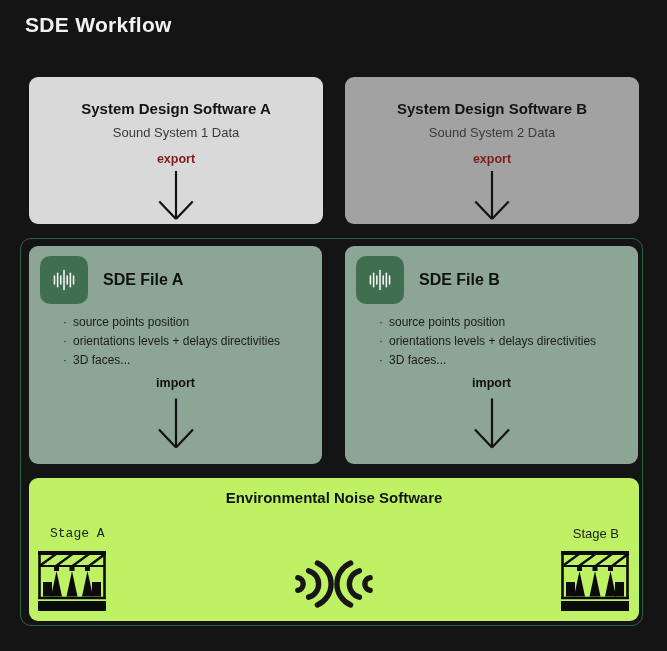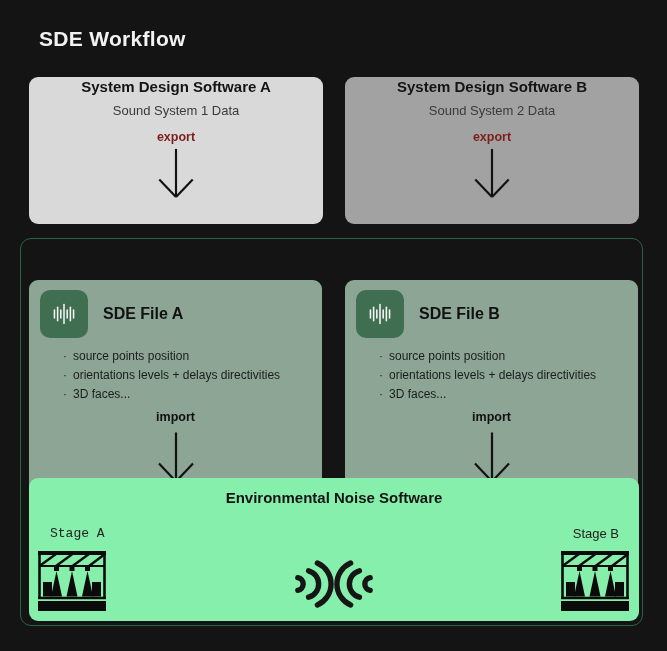--- a/index.html
+++ b/index.html
@@ -2,42 +2,42 @@
 <html><head>
 <meta charset="utf-8">
 <style>
   html,body { margin:0; padding:0; background:#141414; }
   .canvas {
     position:relative; width:667px; height:651px; overflow:hidden;
     background:#141414;
     font-family:"Liberation Sans", sans-serif;
   }
   .page-title {
-    position:absolute; left:25px; top:13px; margin:14px;
+    position:absolute; left:25px; top:13px; margin:0;
     font-size:21px; font-weight:bold; color:#f2f2f2; letter-spacing:0.3px;
   }
   
   .design-box {
     position:absolute; top:77px; width:294px; height:147px;
     border-radius:9px; text-align:center;
   }
   .box-a { left:29px; background:#d9d9d9; }
   .box-b { left:345px; background:#a2a2a2; }
-  .d-title { font-weight:bold; font-size:15px; color:#141414; padding-top:1px; }
+  .d-title { font-weight:bold; font-size:15px; color:#141414; padding-top:23px; }
   .d-sub   { font-size:13px; color:#3a3a3a; margin-top:8px; }
   .action-label { font-weight:bold; font-size:12.5px; color:#7f1d1d; margin-top:12px; }
   .down-arrow { display:block; margin:3px auto 0 auto; }
   
   .group-outline {
     position:absolute; left:20px; top:238px; width:623px; height:388px;
     border:1.5px solid #2b6144; border-radius:11px; box-sizing:border-box;
   }
   .sde-box {
     position:absolute; top:7px; width:293px; height:218px;
-    background:#8ca594; border-radius:9px;margin-top:34px;
+    background:#8ca594; border-radius:9px;
   }
   .sde-a { left:8px; }
   .sde-b { left:324px; }
   .sde-header {
     position:absolute; left:11px; top:10px;
     display:flex; align-items:center; gap:15px;
   }
   .wave-icon {
     width:48px; height:48px; background:#3f6e50; border-radius:10px;
     display:flex; align-items:center; justify-content:center;
@@ -45,21 +45,21 @@
   .sde-title { font-size:16px; font-weight:bold; color:#111; }
   .bullets { position:absolute; left:34px; top:67px; font-size:12px; color:#1c1c1c; }
   .bullet { line-height:19px; }
   .bullet::before { content:"·"; margin-right:6px; }
   .sde-action { position:absolute; left:0; right:0; top:130px; text-align:center;
                 font-weight:bold; font-size:12.5px; color:#101010; }
   .sde-arrow { position:absolute; left:50%; transform:translateX(-50%); top:150px; }
   
   .env-box {
     position:absolute; left:8px; top:239px; width:610px; height:143px;
-    background:#86efac; border-radius:9px;
+    background:#bef264; border-radius:9px;
   }
   .env-title { text-align:center; padding-top:11px; font-weight:bold; font-size:15px; color:#141414; }
   .env-label { position:absolute; top:48px; font-size:13px; color:#222; }
   .label-left { left:21px;font-family:Liberation Mono, monospace; }
   .label-center { left:0; right:0; text-align:center; }
   .label-right { right:20px; }
   .stage-icon-left  { position:absolute; left:9px;  top:73px; }
   .stage-icon-right { position:absolute; right:10px; top:73px; }
   .waves-icon { position:absolute; left:50%; transform:translateX(-50%); top:77px; }
 </style>

